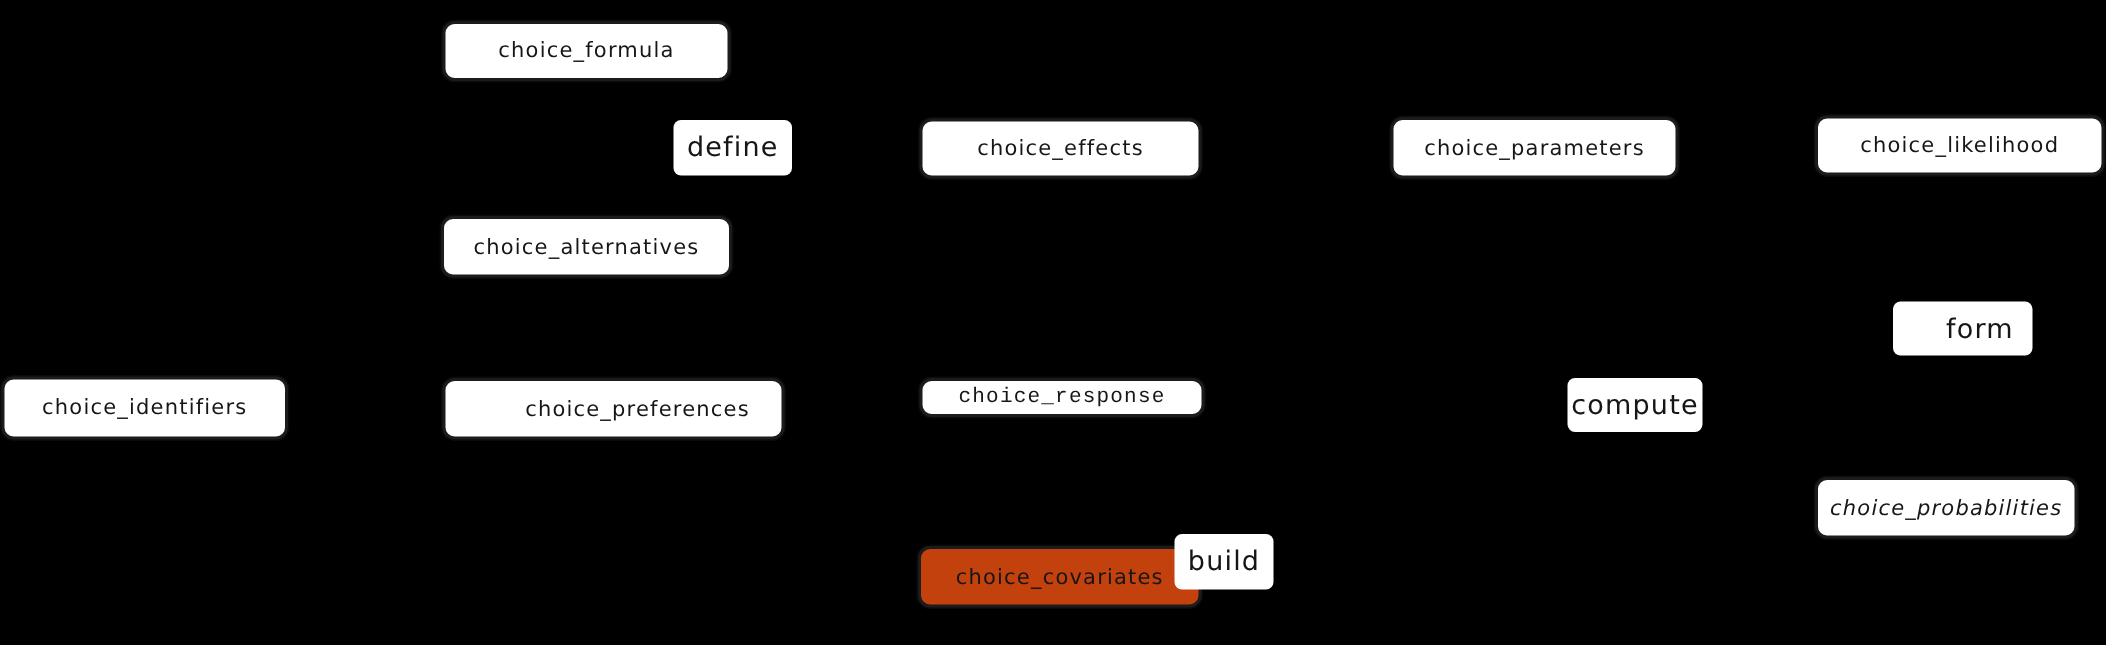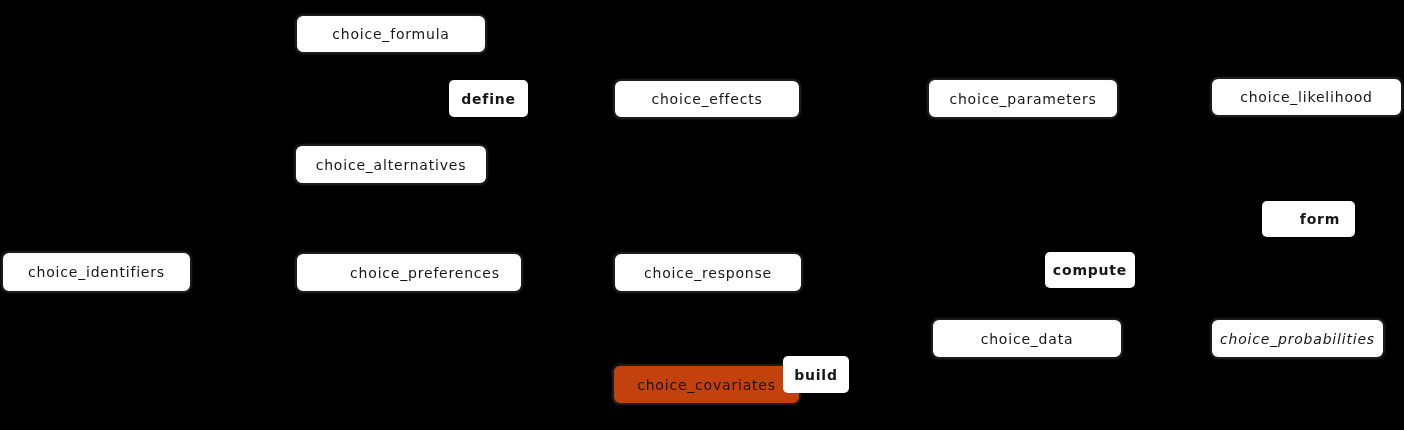--- a/index.html
+++ b/index.html
@@ -31,39 +31,37 @@
     text-align: center;
   }
   .edge-label {
     position: absolute;
     display: flex;
     align-items: center;
     justify-content: center;
     background: #ffffff;
     border-radius: 5px;
     color: #161616;
-    font-size: 14px;
+    font-size: 18px;
     letter-spacing: 0.8px;
     white-space: nowrap;
     text-align: center;
-    font-weight: bold;
   }
 </style>
 </head>
 <body>
 
 <div class="canvas" id="diagram-canvas" style="background: rgb(0, 0, 0);">
     <div class="node" style="background: rgb(255, 255, 255); border-color: rgb(28, 28, 28); color: rgb(22, 22, 22); left: 295px; top: 14px; width: 192px; height: 40px;">choice_formula</div>
     <div class="node" style="background: rgb(255, 255, 255); border-color: rgb(28, 28, 28); color: rgb(22, 22, 22); left: 613px; top: 79px; width: 188px; height: 40px; text-align: right;">choice_effects</div>
     <div class="node" style="background: rgb(255, 255, 255); border-color: rgb(28, 28, 28); color: rgb(22, 22, 22); left: 927px; top: 78px; width: 192px; height: 41px;">choice_parameters</div>
     <div class="node" style="background: rgb(255, 255, 255); border-color: rgb(28, 28, 28); color: rgb(22, 22, 22); left: 1210px; top: 77px; width: 193px; height: 40px;">choice_likelihood</div>
     <div class="node" style="background: rgb(255, 255, 255); border-color: rgb(28, 28, 28); color: rgb(22, 22, 22); left: 294px; top: 144px; width: 194px; height: 41px;">choice_alternatives</div>
     <div class="node" style="background: rgb(255, 255, 255); border-color: rgb(28, 28, 28); color: rgb(22, 22, 22); left: 1px; top: 251px; width: 191px; height: 42px;">choice_identifiers</div>
     <div class="node" style="background: rgb(255, 255, 255); border-color: rgb(28, 28, 28); color: rgb(22, 22, 22); left: 295px; top: 252px; width: 228px; height: 41px; padding-left: 32px;">choice_preferences</div>
-    <div class="node" style="background: rgb(255, 255, 255); border-color: rgb(28, 28, 28); color: rgb(22, 22, 22); left: 613px; top: 252px; width: 190px; height: 41px;">choice_response</div>
-    <div class="node" style="background: rgb(255, 255, 255); border-color: rgb(28, 28, 28); color: rgb(22, 22, 22); left: 931px; top: 318px; width: 192px; height: 41px;">choice_data</div>
+    <div class="node" style="background: rgb(255, 255, 255); border-color: rgb(28, 28, 28); color: rgb(22, 22, 22); left: 613px; top: 252px; width: 190px; height: 26px; font-family: Liberation Mono, monospace;">choice_response</div>
     <div class="node" style="background: rgb(255, 255, 255); border-color: rgb(28, 28, 28); color: rgb(22, 22, 22); left: 1210px; top: 318px; width: 175px; height: 41px; font-style: italic;">choice_probabilities</div>
     <div class="node" style="background: #c2410c; border-color: rgb(28, 28, 28); color: rgb(22, 22, 22); left: 612px; top: 364px; width: 189px; height: 41px;">choice_covariates</div>
     <div class="edge-label" style="background: rgb(255, 255, 255); color: rgb(22, 22, 22); left: 449px; top: 80px; width: 79px; height: 37px;">define</div>
     <div class="edge-label" style="background: rgb(255, 255, 255); color: rgb(22, 22, 22); left: 1262px; top: 201px; width: 93px; height: 36px; padding-left: 23px;">form</div>
     <div class="edge-label" style="background: rgb(255, 255, 255); color: rgb(22, 22, 22); left: 1045px; top: 252px; width: 90px; height: 36px;">compute</div>
     <div class="edge-label" style="background: rgb(255, 255, 255); color: rgb(22, 22, 22); left: 783px; top: 321px; width: 66px; height: 37px; margin-top: 35px;">build</div>
   </div>
 
 </body></html>

